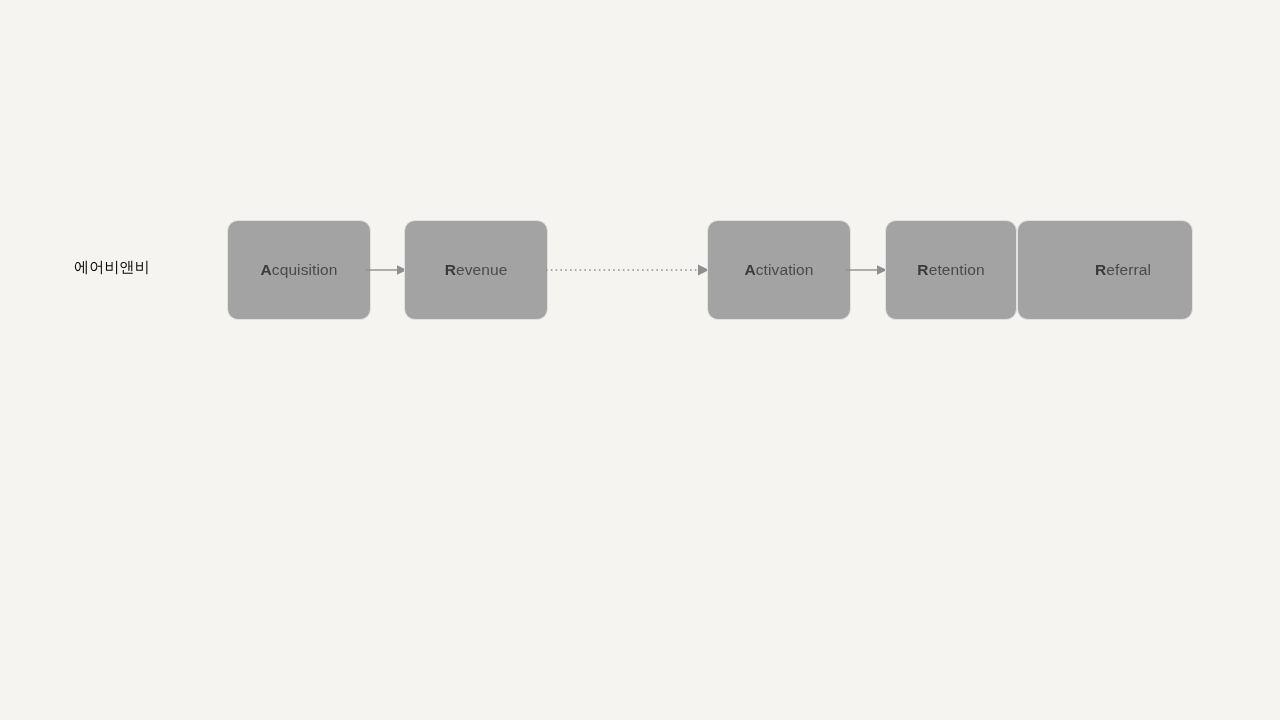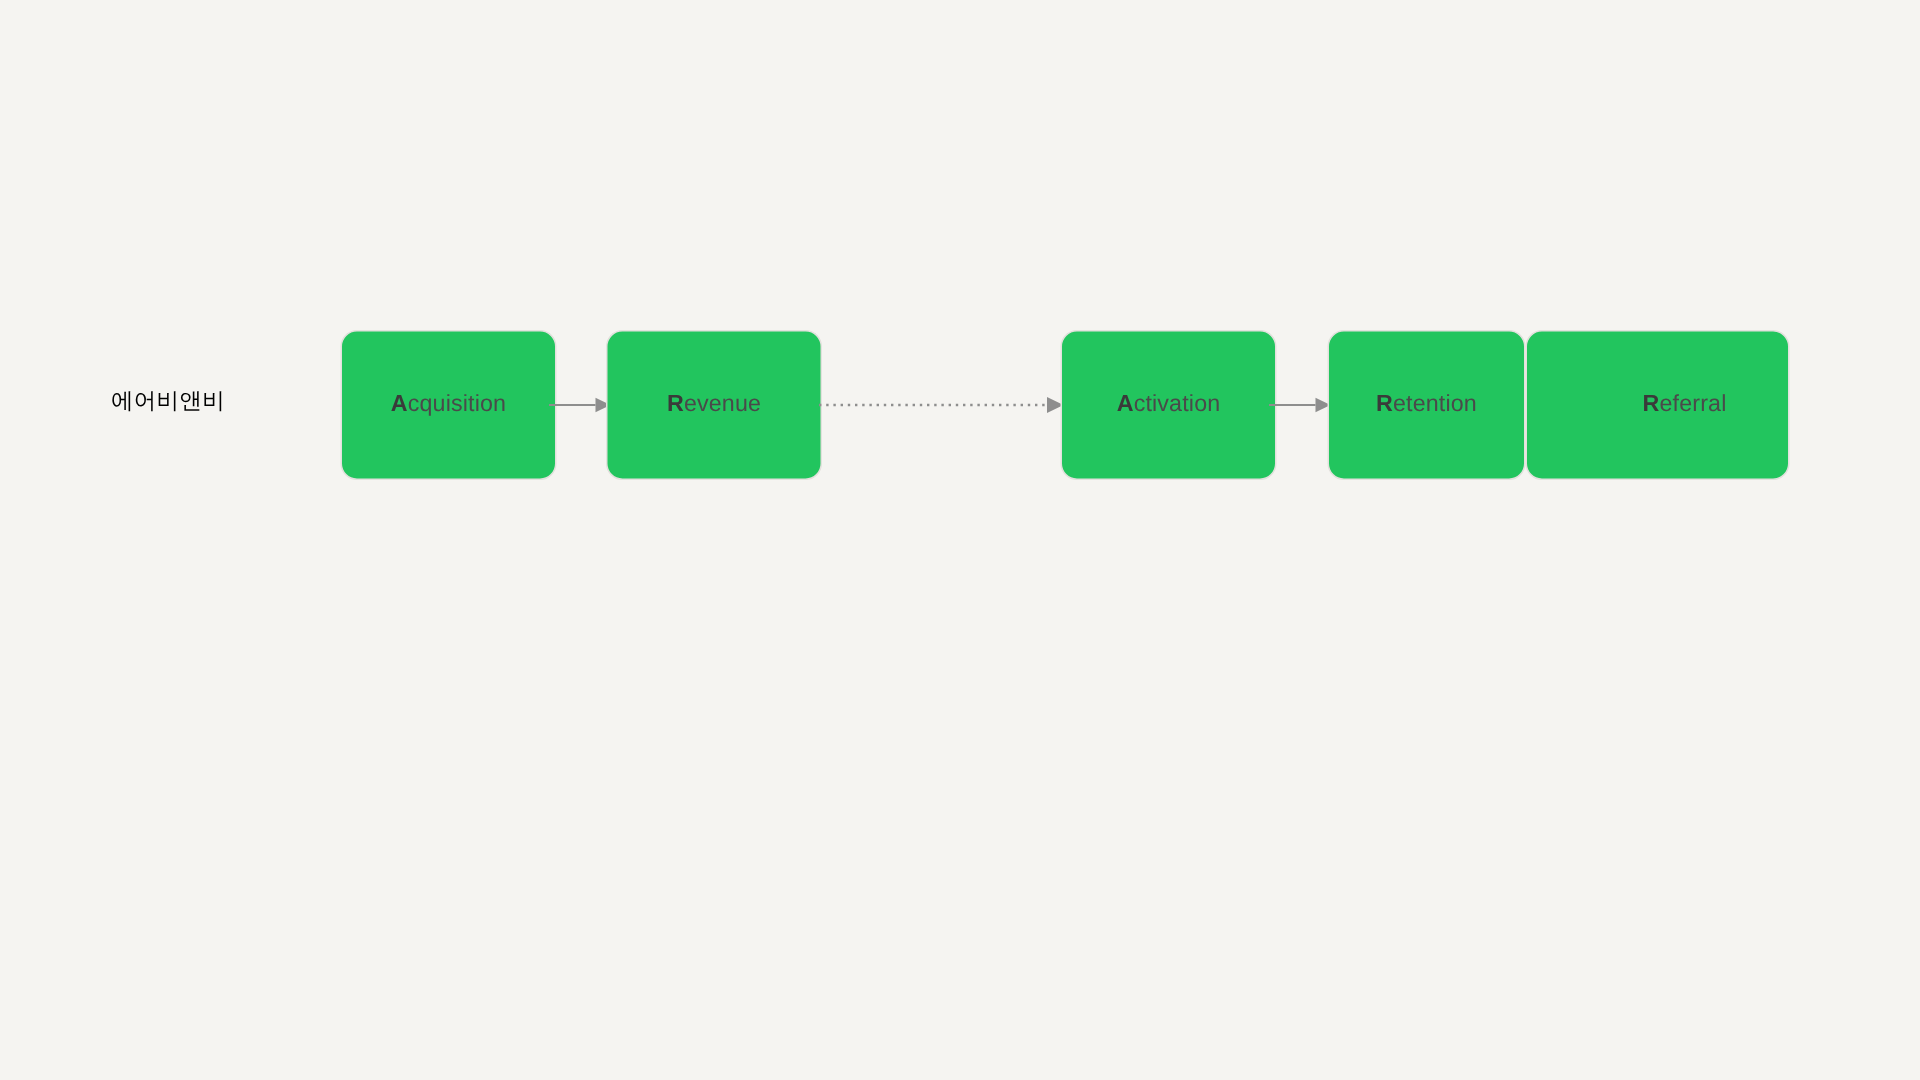--- a/index.html
+++ b/index.html
@@ -33,21 +33,21 @@
     color: #000000;
     white-space: nowrap;
     font-family: "DejaVu Sans", "Liberation Sans", sans-serif;
   }
 
   
   .stage-node {
     position: absolute;
     top: 220px;
     height: 100px;
-    background: #22c55e;
+    background: #a3a3a3;
     border: 1px solid #e3e1dd;
     border-radius: 11px;
     box-sizing: border-box;
     display: flex;
     align-items: center;
     justify-content: center;
   }
   .stage-label {
     font-size: 15.5px;
     color: #4a4a4a;

